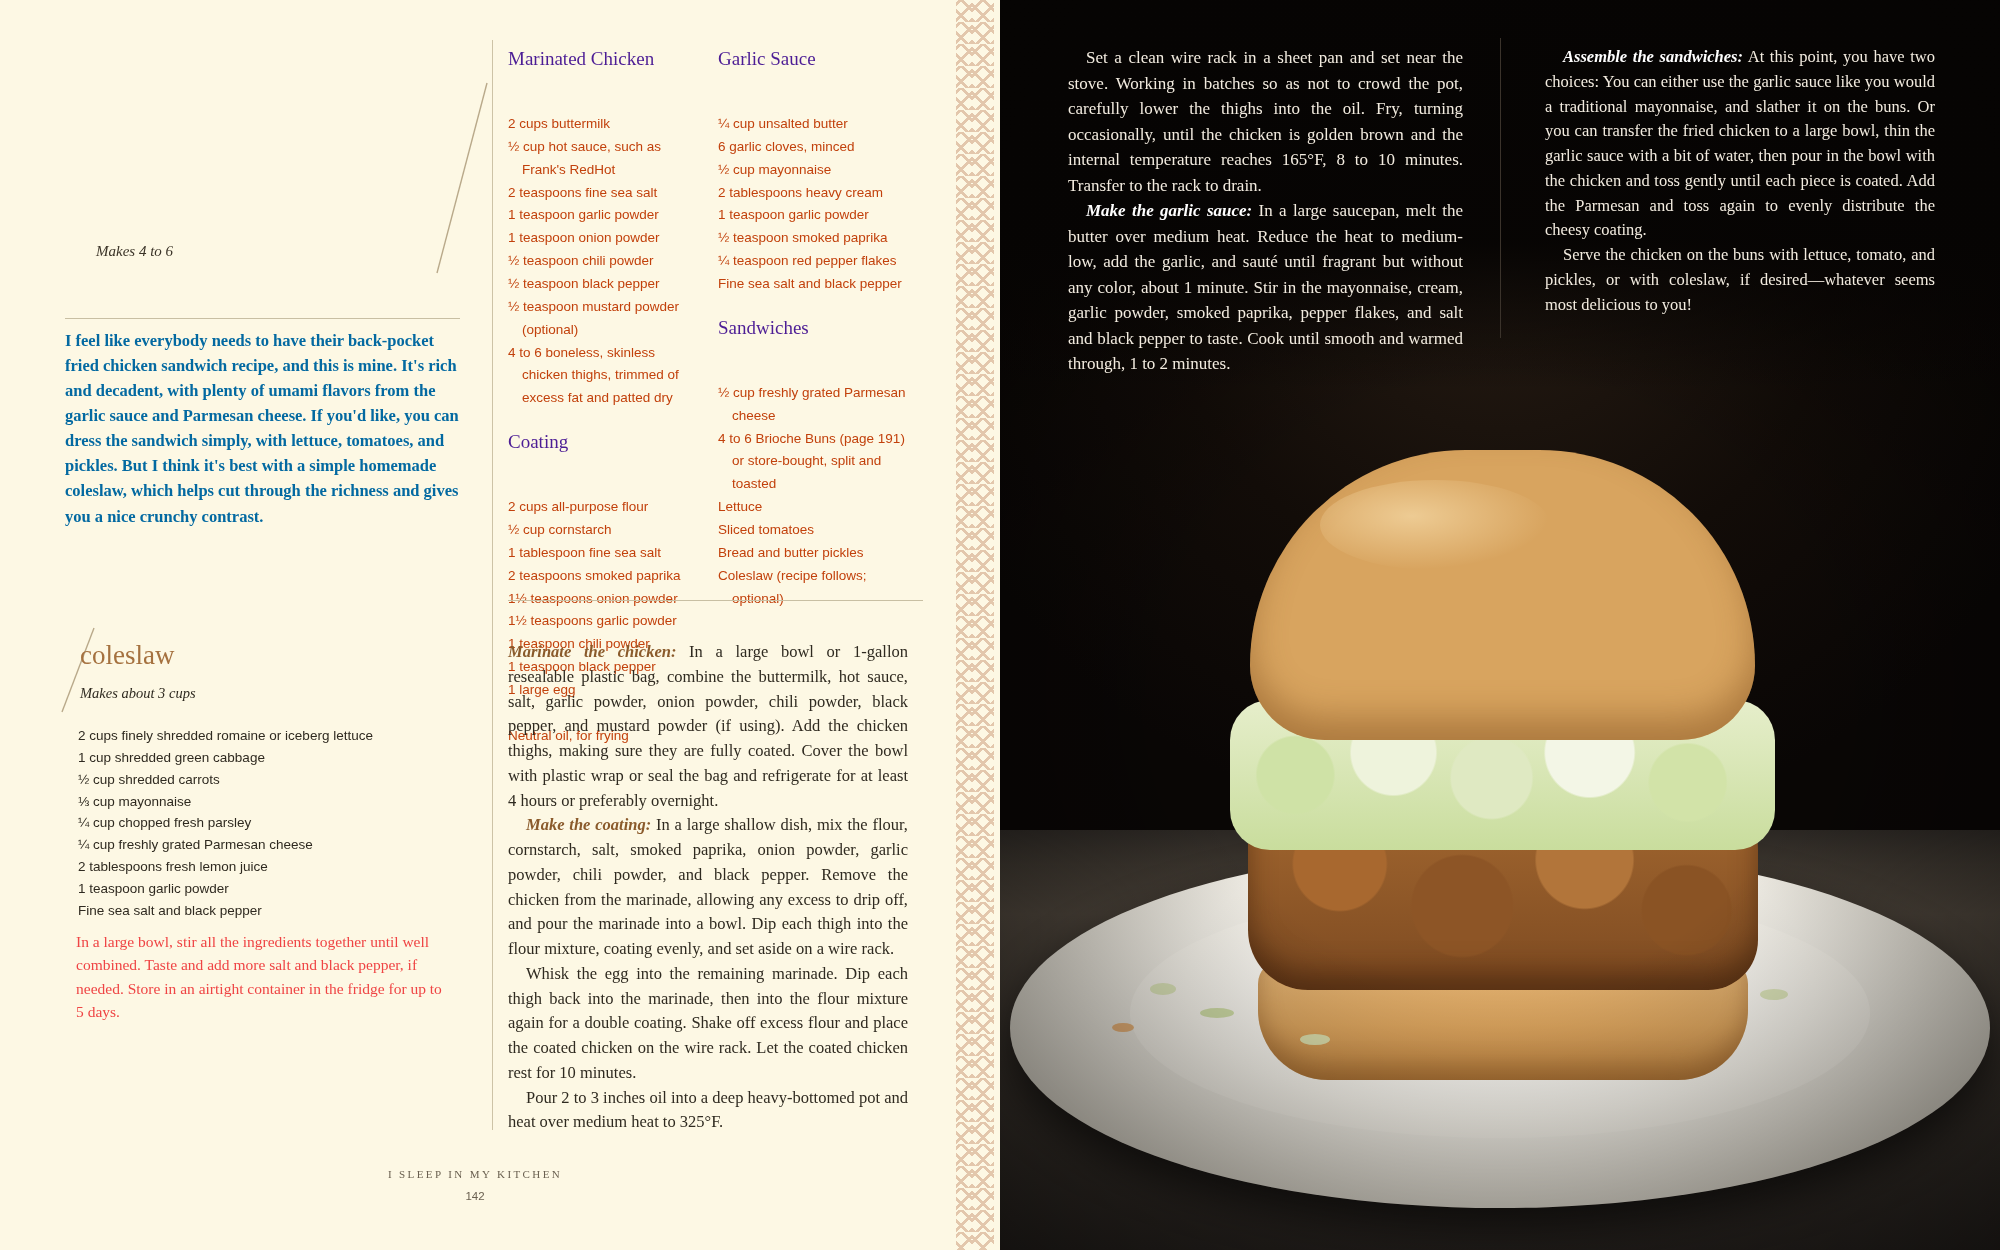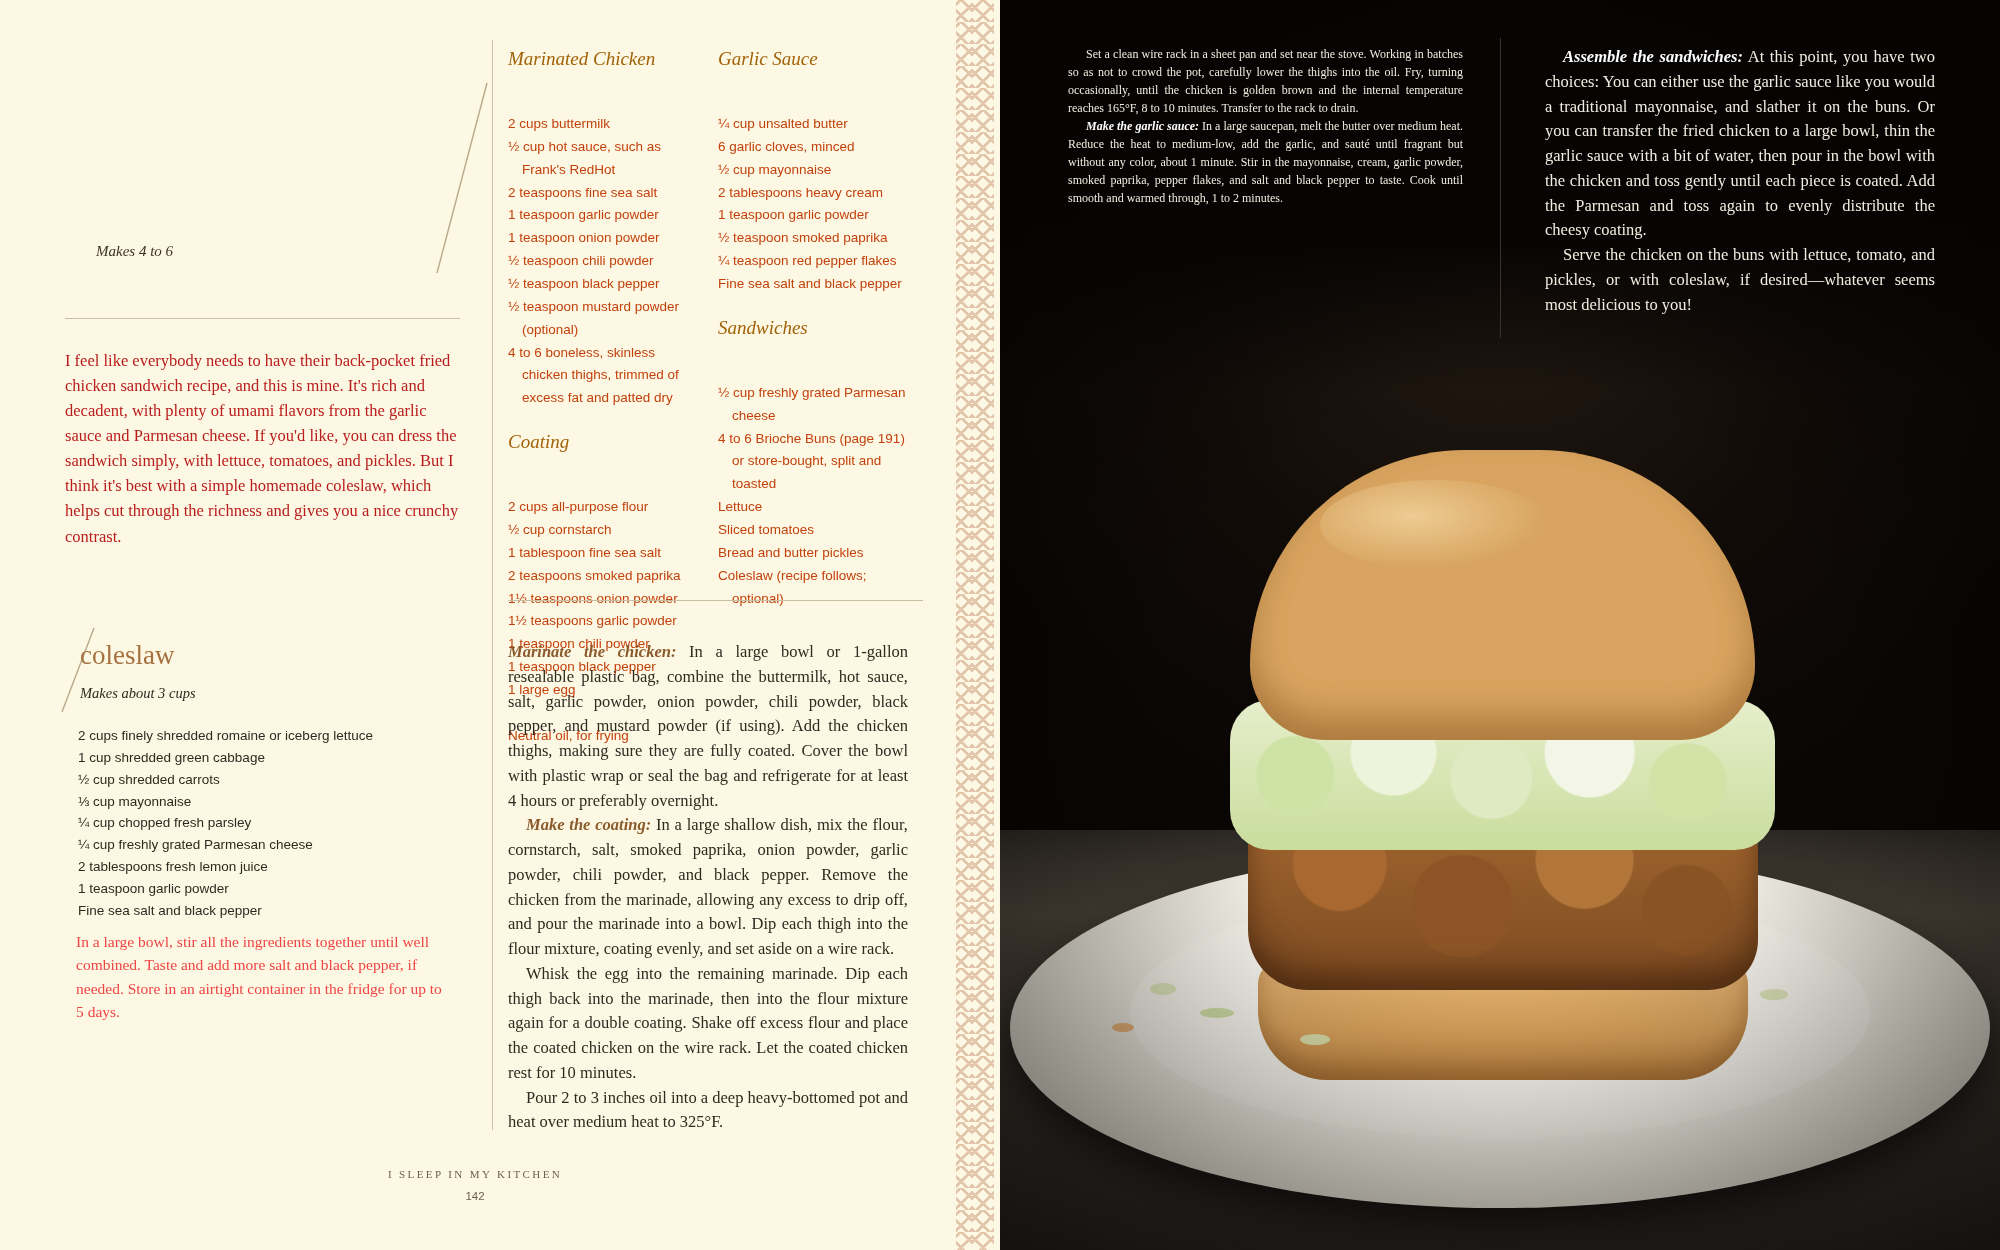--- a/index.html
+++ b/index.html
@@ -62,26 +62,27 @@
     position: absolute;
     left: 65px;
     top: 318px;
     width: 395px;
     height: 1px;
     background: #c8bfa3;
   }
   .intro-para {
     position: absolute;
     left: 65px;
-    top: 348px;
+    top: 328px;
     width: 395px;
     font-size: 16.5px;
     line-height: 1.52;
-    color: #b91c1c;
+    color: #0369a1;
     text-align: left;
+    font-weight: bold;
   }
 
   .coleslaw-slash {
     position: absolute;
     left: 58px;
     top: 625px;
     width: 40px;
     height: 90px;
   }
   .coleslaw-title {
@@ -136,22 +137,21 @@
     top: 48px;
     width: 200px;
   }
   .col-ing-b {
     position: absolute;
     left: 718px;
     top: 48px;
     width: 205px;
   }
   .subhead {
-    color: #a16207;
-    font-style: italic;
+    color: #4c1d95;
     font-size: 19px;
     margin-bottom: 6px;
     font-family: "Liberation Serif", serif;
   }
   .subhead.spaced { margin-top: 22px; }
   .ing-list {
     font-family: "Liberation Sans", sans-serif;
     font-size: 13.5px;
     line-height: 1.62;
     color: #c2410c;
@@ -253,21 +253,21 @@
     width: 1000px;
     height: 360px;
     z-index: 5;
   }
   .rcol-a {
     position: absolute;
     left: 68px;
     top: 45px;
     width: 395px;
     color: #f3ece0;
-    font-size: 12px;
+    font-size: 17px;
     line-height: 1.5;
     text-align: justify;
   }
   .rcol-b {
     position: absolute;
     left: 545px;
     top: 45px;
     width: 390px;
     color: #f3ece0;
     font-size: 16.5px;

